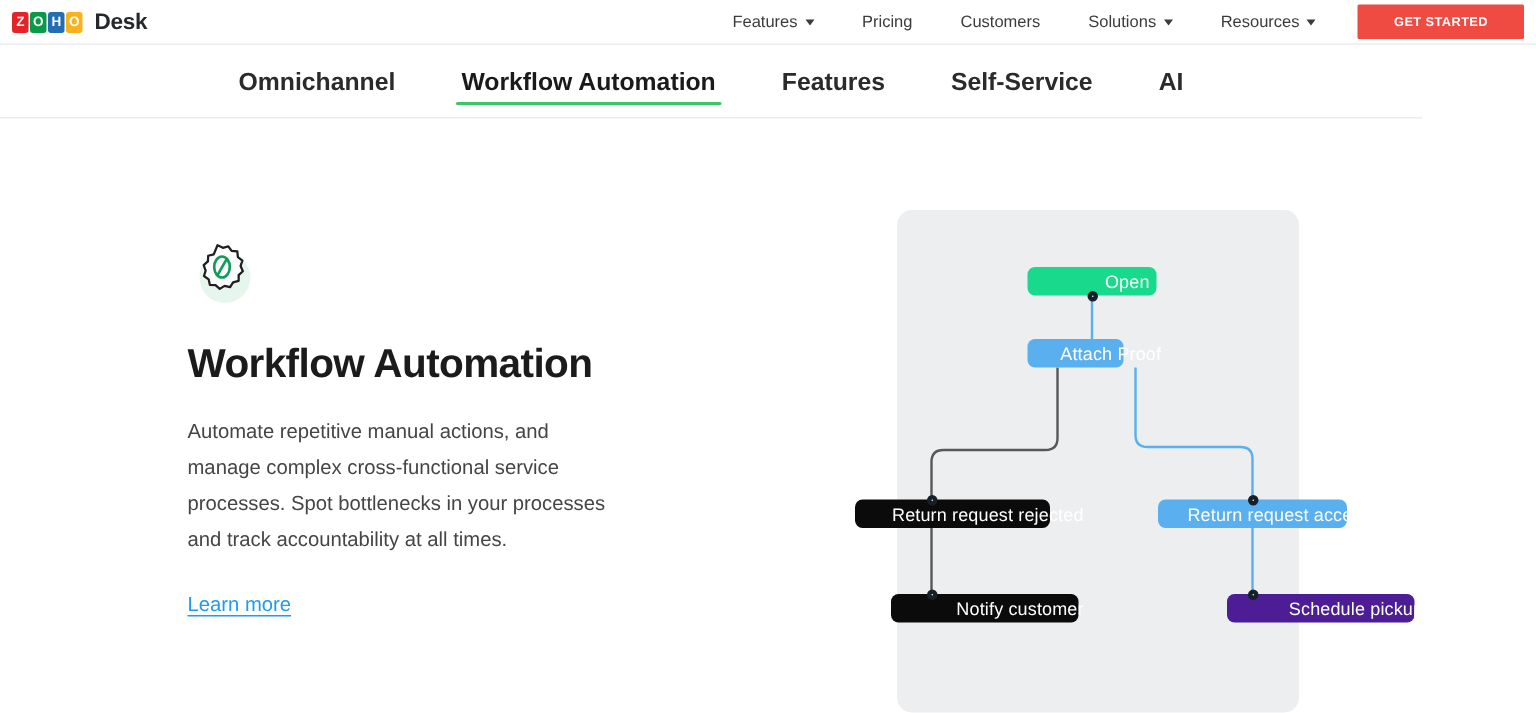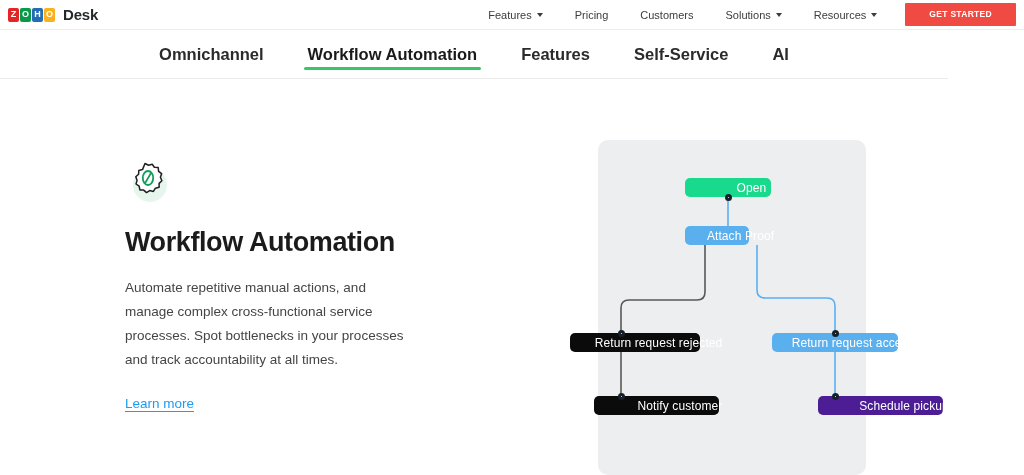--- a/index.html
+++ b/index.html
@@ -53,21 +53,21 @@
   .cta {
     background:#f04b43; color:#ffffff; font-size:8.5px; font-weight:bold;
     letter-spacing:0.3px; padding:7px 24px; margin-left:12px; margin-right:8px;
     border:none; cursor:pointer; text-transform:uppercase; line-height:1;
     border-radius:1px;
   }
 
   
   .tabrow {
     position:absolute; left:0; top:31px; width:948px; height:48px;
-    display:flex; align-items:center; justify-content:center;
+    display:flex; justify-content:center;
     border-bottom:1px solid #ececec; background:#ffffff; gap:0;
   }
   .tab {
     font-size:16.5px; color:#2b2b2b; font-weight:600;
     padding:0 22px; height:48px; display:flex; align-items:center;
     cursor:pointer; position:relative; white-space:nowrap;
   }
   .tab.active { color:#1a1a1a; }
   .tab.active::after {
     content:""; position:absolute; left:18px; right:18px; bottom:9px;

